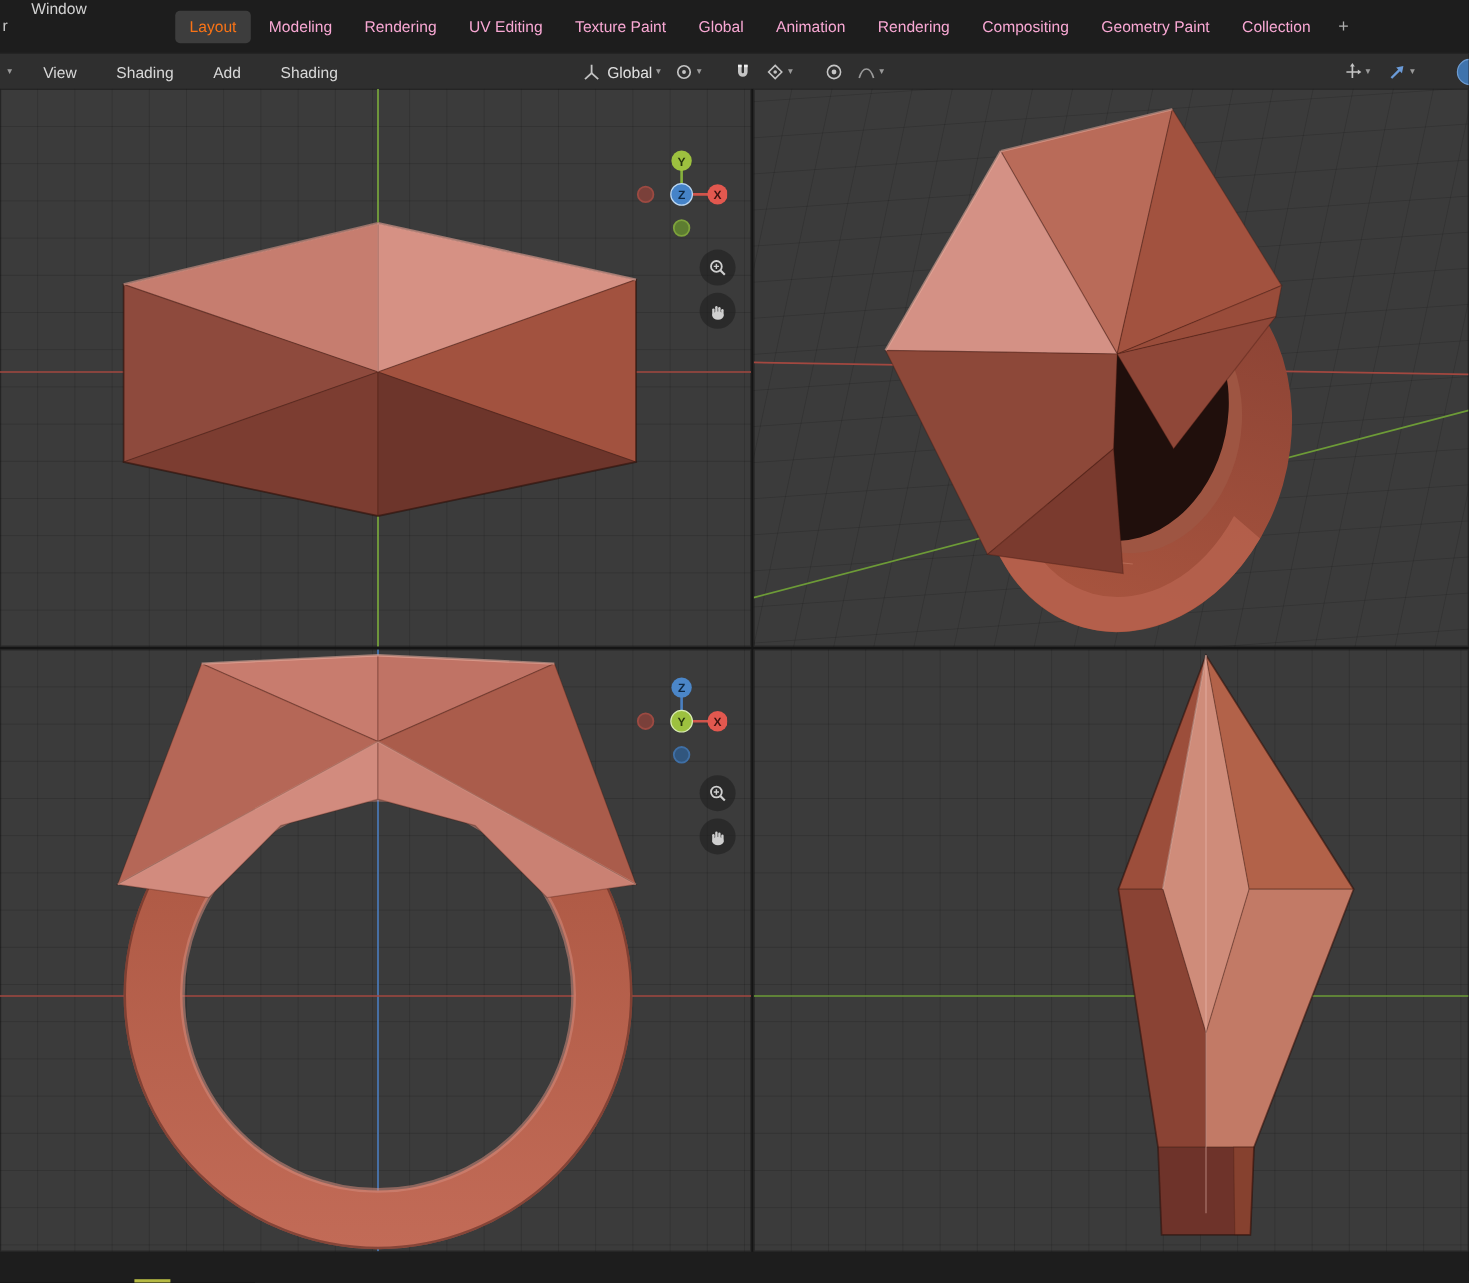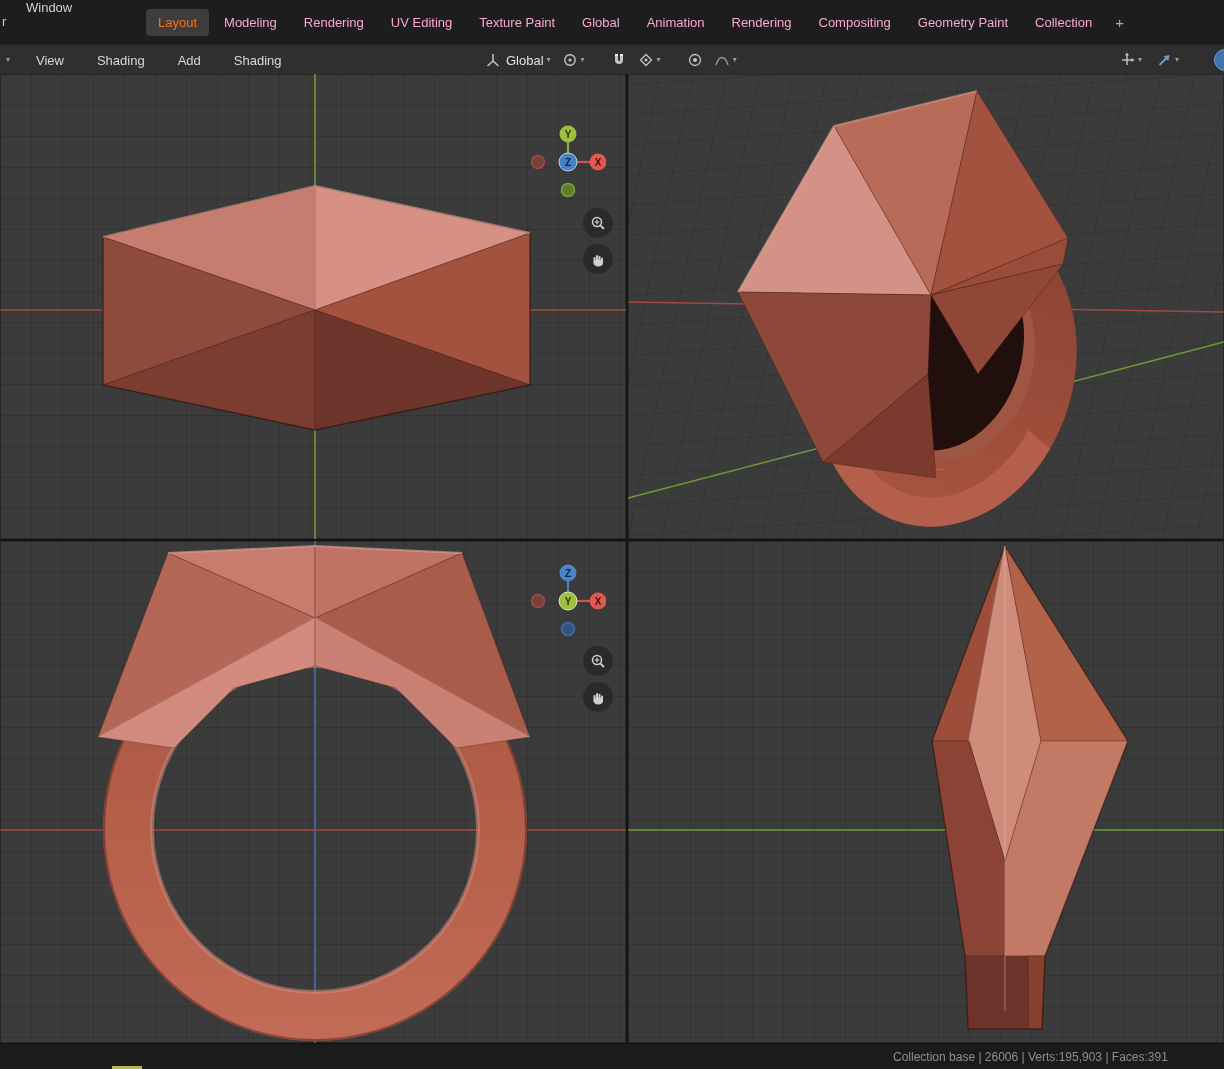--- a/index.html
+++ b/index.html
@@ -337,18 +337,15 @@
           <polygon points="337,415 417,415 414,488 340,488" fill="#6e332a"></polygon>
           <polygon points="400,415 417,415 414,488 401,488" fill="#86412f"></polygon>
           <polygon points="377,5 500,200 417,415 414,488 340,488 337,415 304,200" fill="none" stroke="rgba(40,15,10,0.45)" stroke-width="1.5"></polygon>
           <line x1="377" y1="5" x2="377" y2="470" stroke="rgba(245,200,188,0.3)" stroke-width="1.5"></line>
           <line x1="377" y1="5" x2="341" y2="200" stroke="rgba(245,200,188,0.45)" stroke-width="1.5"></line>
         </g>
       </svg>
     </div>
   </div>
 
-  <div class="statusbar">
-    <span class="status-text">Collection base | 26006 | Verts:195,903 | Faces:391</span>
-  </div>
   <div class="bottom-sliver"></div>
 
 </div>
 
 </body></html>

